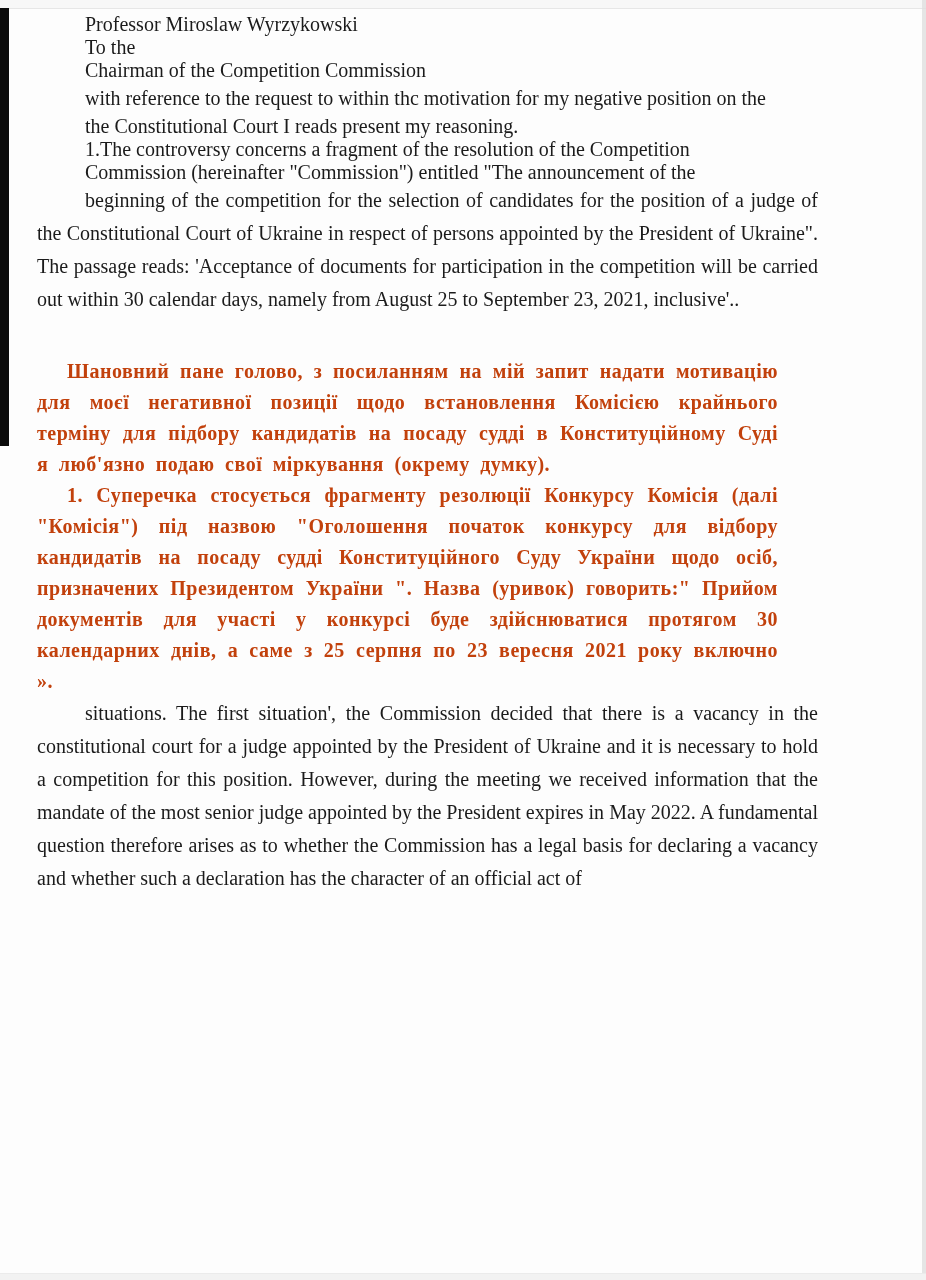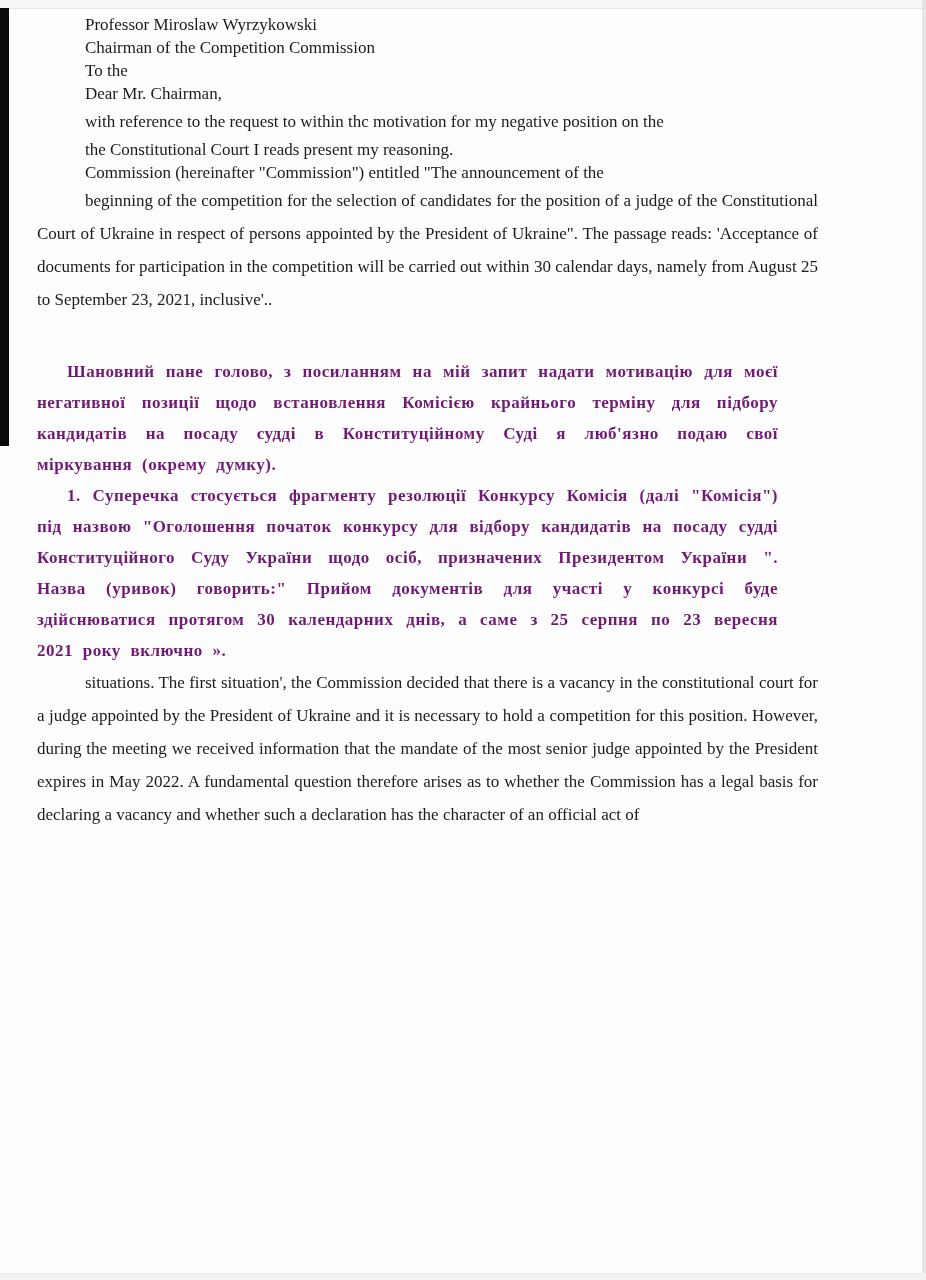--- a/index.html
+++ b/index.html
@@ -49,21 +49,21 @@
     height: 6px;
     background: var(--bottom-strip, #f2f2f2);
     border-top: 1px solid #ebebeb;
   }
   
   .doc {
     position: absolute;
     left: 37px;
     top: 13px;
     width: 781px;
-    font-size: 17px;
+    font-size: 20px;
     color: var(--text, #1b1b1b);
   }
   .doc p { margin: 0; }
   
   .p-line {
     line-height: 23px;
     margin: 0 0 17px 0;
     text-indent: 48px;
   }
   
@@ -83,40 +83,40 @@
   
   .p-ua {
     font-weight: 700;
     line-height: 31px;
     margin: 0 0 6px 20px;
     width: 741px;
     text-indent: 30px;
     text-align: justify;
     word-spacing: 5px;
     letter-spacing: 0.5px;
-    color: #701a75;
+    color: #c2410c;
   }
   .gap-before {
     margin-top: 40px !important;
   }
 </style>
 </head>
 <body>
 
 <div class="page">
   <div class="top-strip"></div>
   <div class="left-bar"></div>
   <div class="right-line"></div>
   <div class="bottom-strip"></div>
   <div class="doc" id="doc">
       <p class="p-line">Professor Miroslaw Wyrzykowski</p>
+      <p class="p-line">To the</p>
       <p class="p-line">Chairman of the Competition Commission</p>
-      <p class="p-line">To the</p>
-      <p class="p-line">Dear Mr. Chairman,</p>
       <p class="p-flow">with reference to the request to within thc motivation for my negative position on the</p>
       <p class="p-line">the Constitutional Court I reads present my reasoning.</p>
+      <p class="p-line">1.The controversy concerns a fragment of the resolution of the Competition</p>
       <p class="p-line">Commission (hereinafter "Commission") entitled "The announcement of the</p>
       <p class="p-body">beginning of the competition for the selection of candidates for the position of a judge of the Constitutional Court of Ukraine in respect of persons appointed by the President of Ukraine". The passage reads: 'Acceptance of documents for participation in the competition will be carried out within 30 calendar days, namely from August 25 to September 23, 2021, inclusive'..</p>
       <p class="p-ua gap-before">Шановний пане голово, з посиланням на мій запит надати мотивацію для моєї негативної позиції щодо встановлення Комісією крайнього терміну для підбору кандидатів на посаду судді в Конституційному Суді я люб'язно подаю свої міркування (окрему думку).</p>
       <p class="p-ua">1. Суперечка стосується фрагменту резолюції Конкурсу Комісія (далі "Комісія") під назвою "Оголошення початок конкурсу для відбору кандидатів на посаду судді Конституційного Суду України щодо осіб, призначених Президентом України ". Назва (уривок) говорить:" Прийом документів для участі у конкурсі буде здійснюватися протягом 30 календарних днів, а саме з 25 серпня по 23 вересня 2021 року включно ».</p>
       <p class="p-body">situations. The first situation', the Commission decided that there is a vacancy in the constitutional court for a judge appointed by the President of Ukraine and it is necessary to hold a competition for this position. However, during the meeting we received information that the mandate of the most senior judge appointed by the President expires in May 2022. A fundamental question therefore arises as to whether the Commission has a legal basis for declaring a vacancy and whether such a declaration has the character of an official act of</p>
     </div>
 </div>
 
 </body></html>

